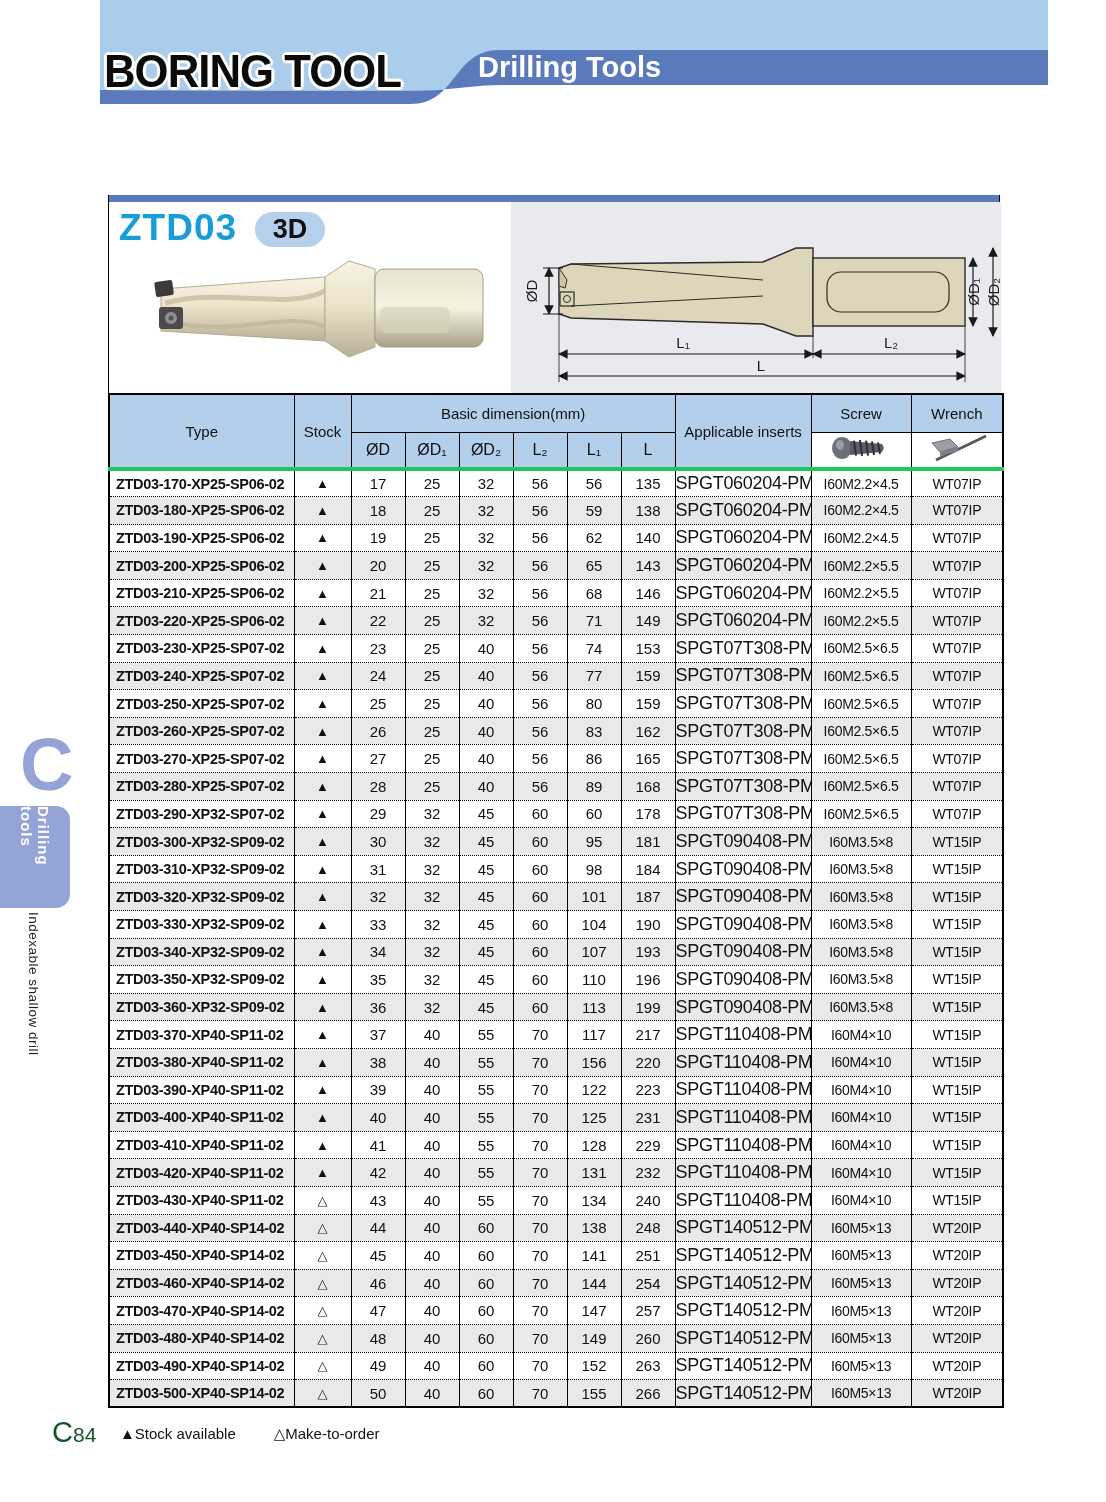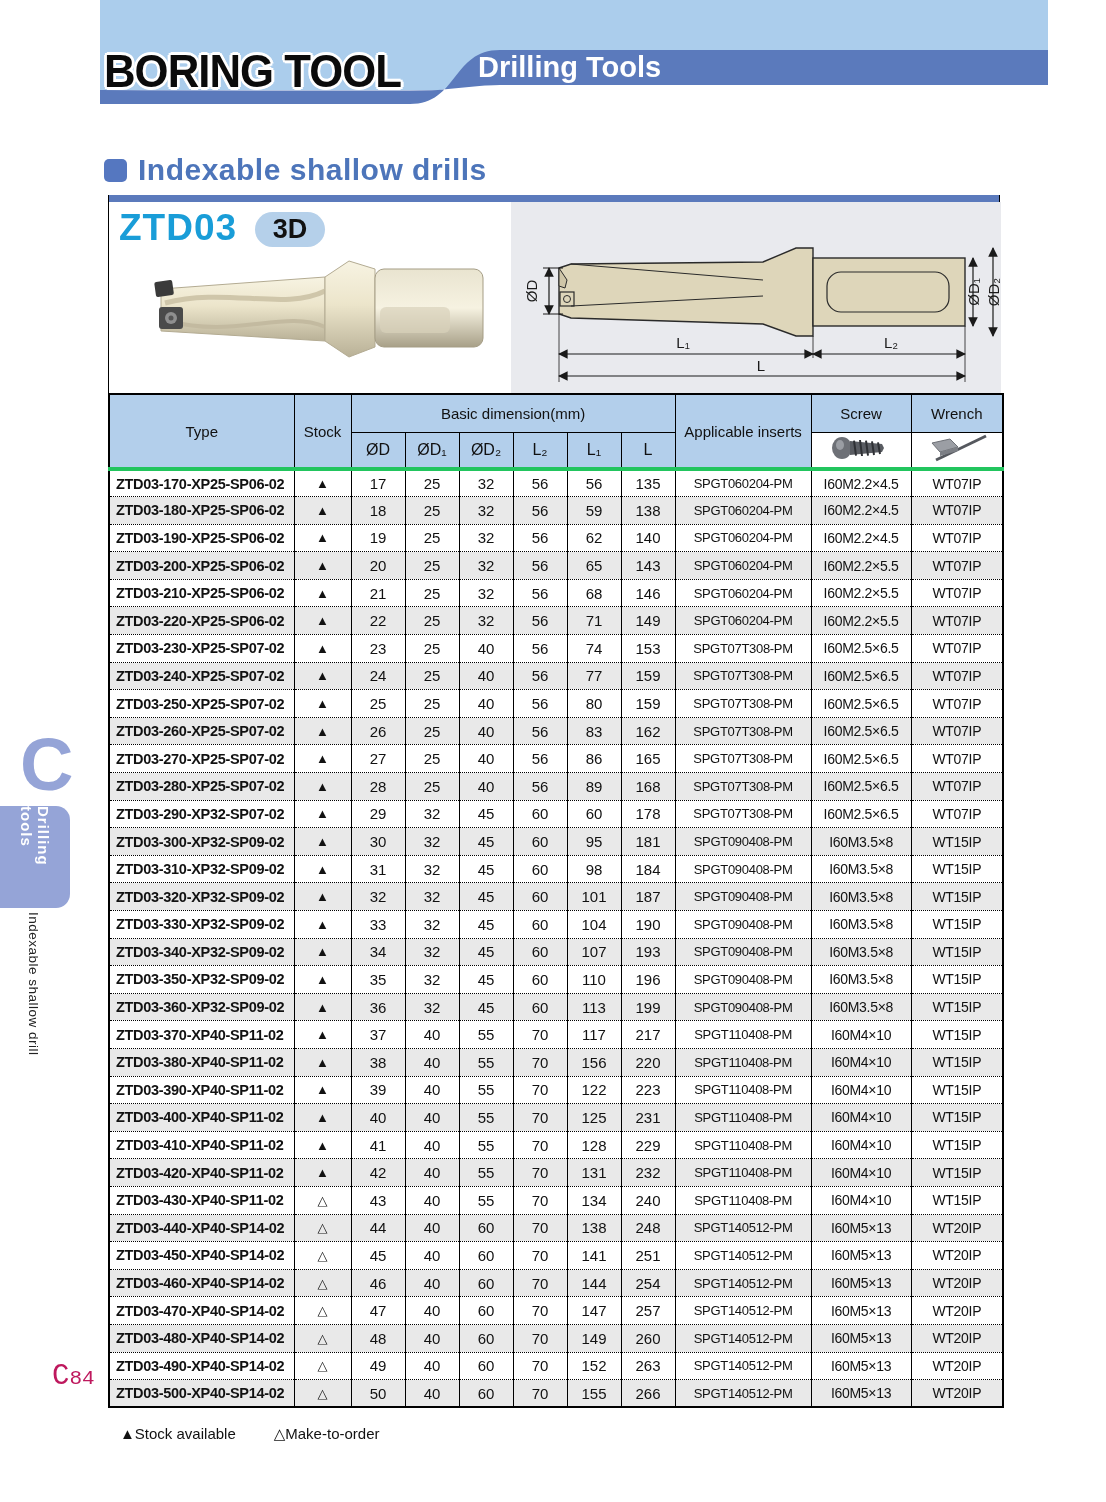--- a/index.html
+++ b/index.html
@@ -41,27 +41,27 @@
   thead tr.h1 th { height:38px; }
   thead tr.h2 th { height:37px; font-size:16px; }
   th.imgcell { background:#fff; }
   tbody td { height:27.6px; text-align:center; font-size:15px; color:#111;
     border-top:1px dotted #000; border-bottom:1px dotted #000; }
   tbody tr:nth-child(even) td { background:#e9e9e9; }
   tbody tr:first-child td { border-top:4px solid #22c55e; }
   tbody tr:last-child td { border-bottom:1px solid #000; }
   tbody td.c0 { text-align:left; padding-left:6px; font-weight:bold; font-size:14.5px; letter-spacing:-.3px; }
   tbody td.c1 { font-size:13px; }
-  tbody td.c8 { font-size:13px; letter-spacing:-.3px; }
+  tbody td.c8 { font-size:18px; letter-spacing:-.3px; }
   tbody td.c9, tbody td.c10 { font-size:14px; letter-spacing:-.3px; }
 
   
   .legend { position:absolute; left:120px; top:1425px; font-size:15px; color:#111; }
   .legend span { margin-right:38px; }
-  .page-num { position:absolute; left:52px; top:1360px; color:#be185d;font-family:Liberation Mono, monospace; }
+  .page-num { position:absolute; left:52px; top:1416px; color:#14532d; }
   .page-num .big { font-size:29px; }
   .page-num .small { font-size:21px; }
 
   
   .side-c { position:absolute; left:20px; top:728px; font-size:74px; font-weight:bold; color:#95a4d7; line-height:1; }
   .side-tab { position:absolute; left:0; top:806px; width:70px; height:102px; background:#95a4d7;
     border-radius:0 14px 14px 0; display:flex; align-items:center; justify-content:center; }
   .side-tab span { writing-mode:vertical-rl; font-size:15px; font-weight:bold; color:#fff; letter-spacing:1px; }
   .side-label { position:absolute; left:26px; top:912px; writing-mode:vertical-rl; font-size:13.5px; color:#222; letter-spacing:.5px; }
 </style>
@@ -70,24 +70,20 @@
 
 <div class="page">
 
   <svg class="banner-svg" width="948" height="106" viewBox="0 0 948 106">
     <path d="M0,0 L948,0 L948,85 L400,85 Q360,85 340,90 L0,90 Z" fill="#abcdec"></path>
     <path d="M0,90 L0,104 L310,104 C358,104 352,50 400,50 L948,50 L948,85 L400,85 C380,85 358,88.5 338,90 Q318,91 0,90 Z" fill="#5b7abc"></path>
   </svg>
   <div class="logo">BORING TOOL</div>
   <div class="banner-title">Drilling Tools</div>
 
-  <div class="section">
-    <div class="bullet"></div>
-    <div class="section-title">Indexable shallow drills</div>
-  </div>
 
   <div class="product-box">
     <div class="product-topbar"></div>
     <div class="product-code">ZTD03</div>
     <div class="badge-3d">3D</div>
 
     <svg class="photo-svg" width="370" height="135" viewBox="0 0 370 135">
       <defs>
         <linearGradient id="gBody" x1="0" y1="0" x2="0" y2="1">
           <stop offset="0" stop-color="#f7f3e2"></stop>

